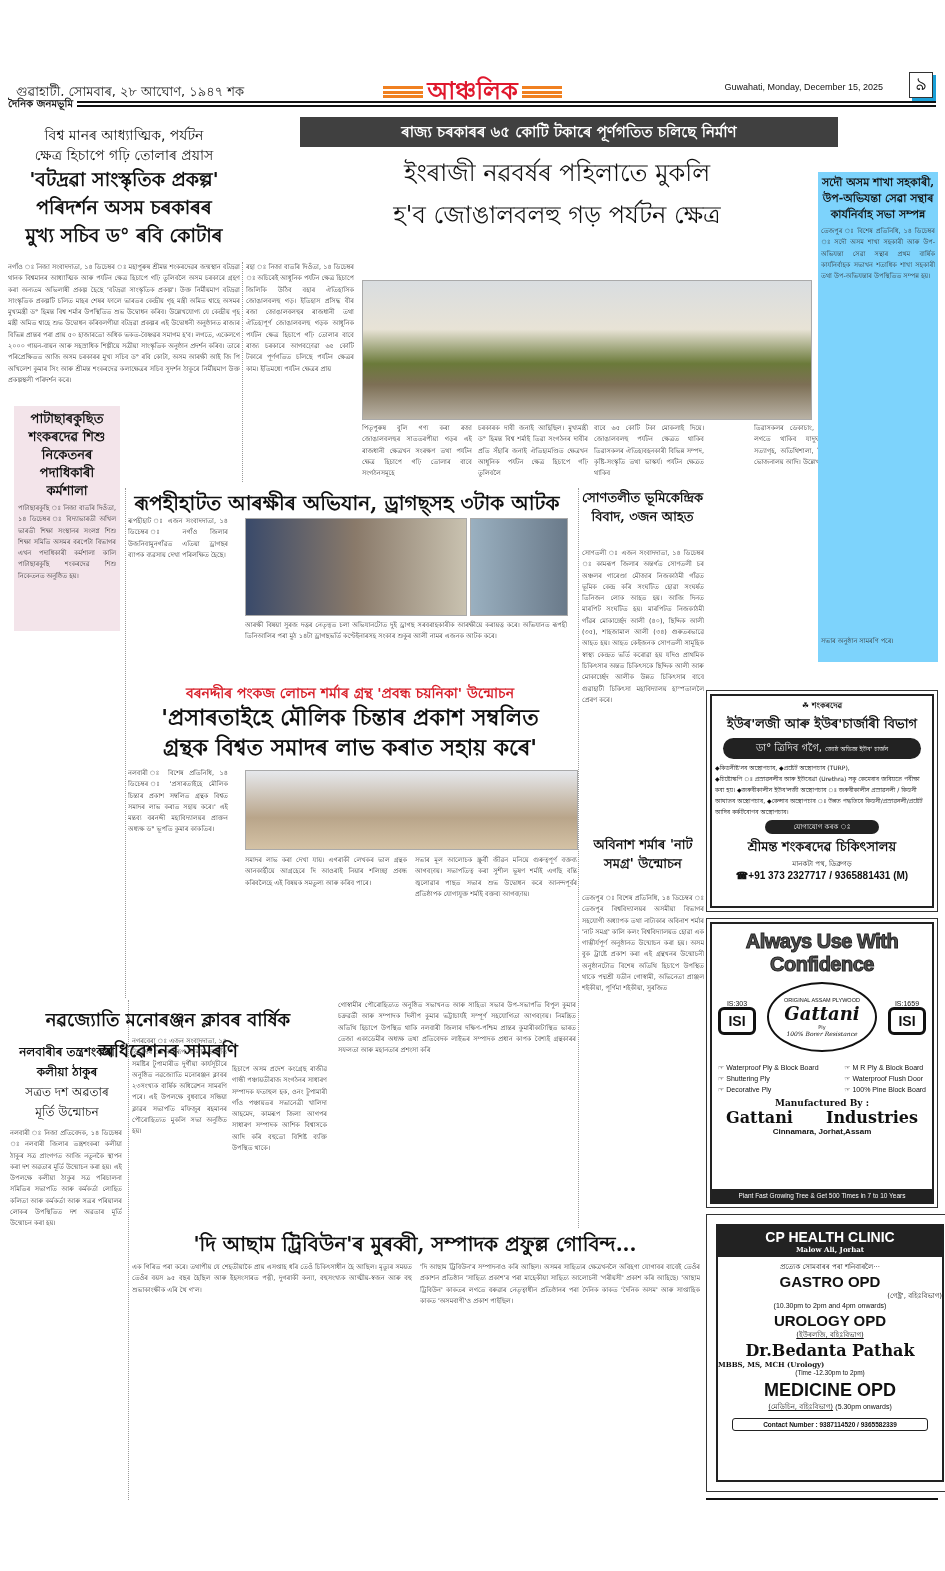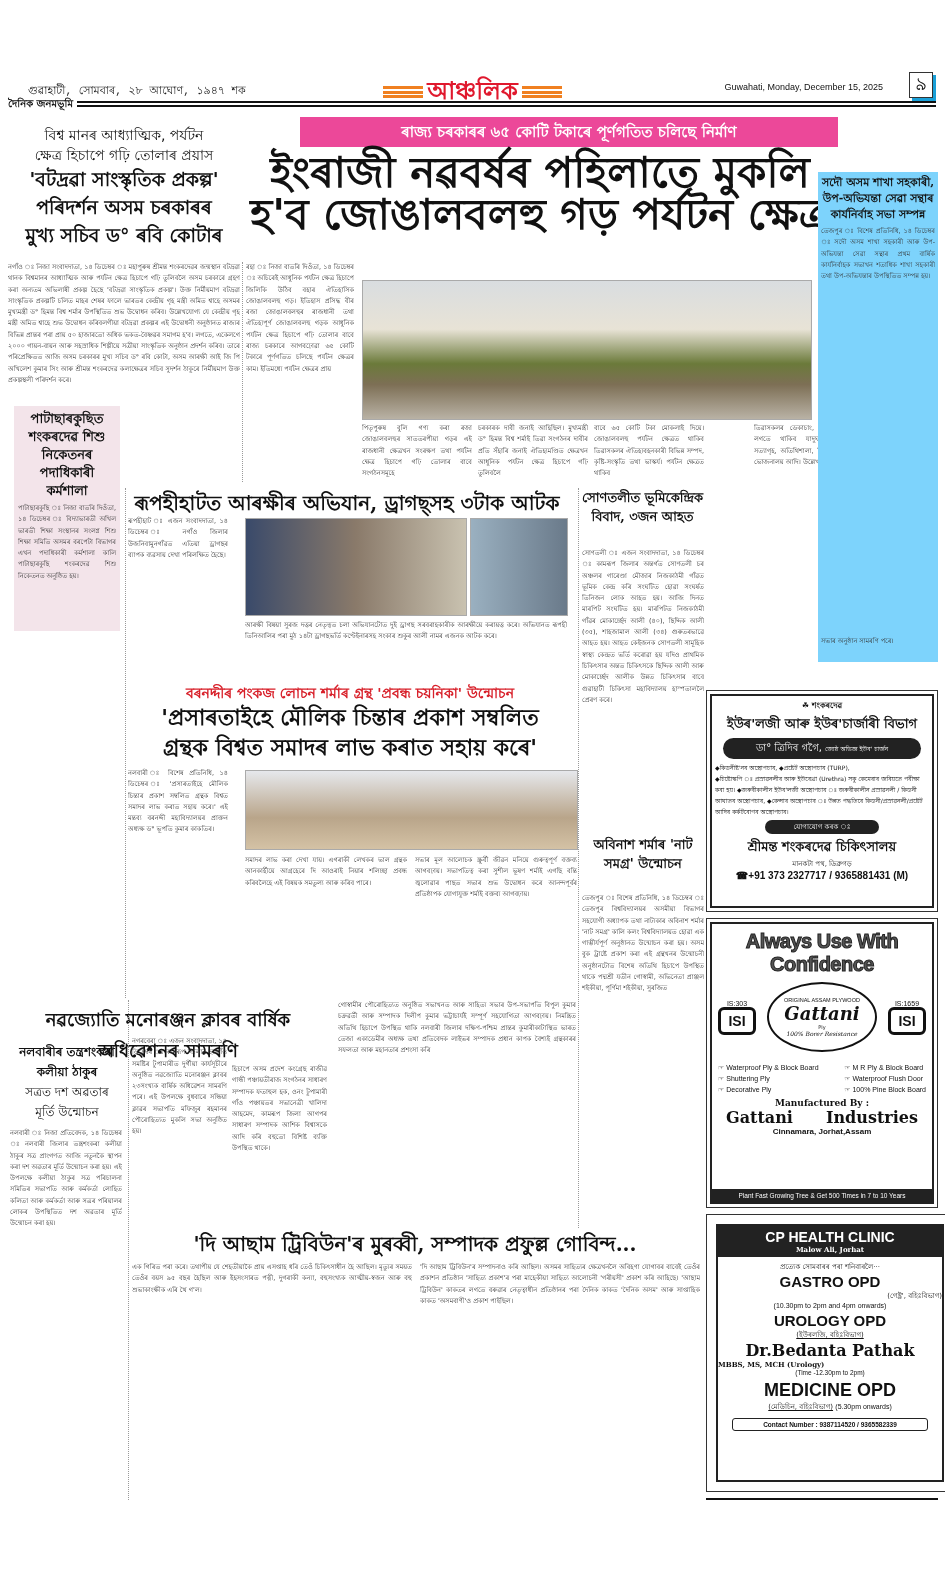--- a/index.html
+++ b/index.html
@@ -1,28 +1,28 @@
 <!DOCTYPE html>
 <html><head>
 <meta charset="utf-8">
 <style>
   * { box-sizing: border-box; margin: 0; padding: 0; }
   body { width: 945px; height: 1571px; background: #fff; font-family: "DejaVu Sans", sans-serif; color: #111; position: relative; overflow: hidden; }
   .abs { position: absolute; }
-  .top-date { left: 28px; top: 82px; font-size: 11px; color: #222; font-family: Liberation Mono, monospace; }
+  .top-date { left: 16px; top: 82px; font-size: 13px; color: #222; }
   .masthead { left: 355px; top: 78px; width: 235px; height: 28px; display: flex; align-items: center; justify-content: center; }
   .mast-lines { width: 40px; height: 12px; border-top: 3px solid #f08020; border-bottom: 3px solid #f08020; position: relative; }
   .mast-lines::after { content: ""; position: absolute; left: 0; right: 0; top: 1.5px; border-top: 3px solid #f08020; }
   .mast-title { color: #e0182d; font-weight: bold; font-size: 24px; padding: 0 4px; font-family: "DejaVu Serif", serif; }
   .eng-date { right: 62px; top: 82px; font-size: 9px; font-family: "Liberation Sans", sans-serif; }
   .page-no { right: 12px; top: 72px; width: 24px; height: 26px; border: 1px solid #333; background: #fff; font-size: 18px; display: flex; align-items: center; justify-content: center; box-shadow: 3px 3px 0 #1aa0d8; }
   .brand-rule { left: 8px; top: 101px; width: 928px; height: 6px; border-top: 2px solid #111; border-bottom: 2px solid #111; }
   .brand-label { left: 8px; top: 96px; background: #fff; font-size: 10px; font-weight: bold; padding-right: 4px; }
-  .red-banner { left: 300px; top: 117px; width: 538px; height: 30px; background: #ec4899; color: #fff; font-size: 15px; font-weight: bold; display: flex; align-items: center; justify-content: center; }
-  .lead-hl { left: 245px; top: 152px; width: 590px; text-align: center; font-size: 42px; font-weight: bold; line-height: 42px; font-family: "DejaVu Serif", serif; }
+  .red-banner { left: 300px; top: 117px; width: 538px; height: 30px; background: #404040; color: #fff; font-size: 15px; font-weight: bold; display: flex; align-items: center; justify-content: center; }
+  .lead-hl { left: 262px; top: 152px; width: 590px; text-align: center; font-size: 24px; font-weight: normal; line-height: 42px; font-family: "DejaVu Serif", serif; }
   .col-text { font-size: 6.5px; line-height: 11.3px; color: #333; text-align: justify; }
   .left-hl { left: 8px; top: 125px; width: 232px; text-align: center; }
   .left-hl .kicker { font-size: 14px; line-height: 20px; }
   .left-hl .main { font-size: 19px; font-weight: bold; line-height: 28px; font-family: "DejaVu Serif", serif; }
   .img { background: linear-gradient(180deg,#d9dde0 0%,#e8e3d6 35%,#6b7a3a 60%,#7d6f55 75%,#b9b2a5 100%); }
   .photo-box { border: 1px solid #aaa; }
   .pink-box { background: #f3e4ea; }
   .sidebar-box { background: #7dd3fc; }
   .hl-red { color: #d8202a; font-weight: bold; font-size: 14px; text-align: center; }
   .hl-big { font-size: 24px; font-weight: bold; text-align: center; line-height: 32px; font-family: "DejaVu Serif", serif; }

